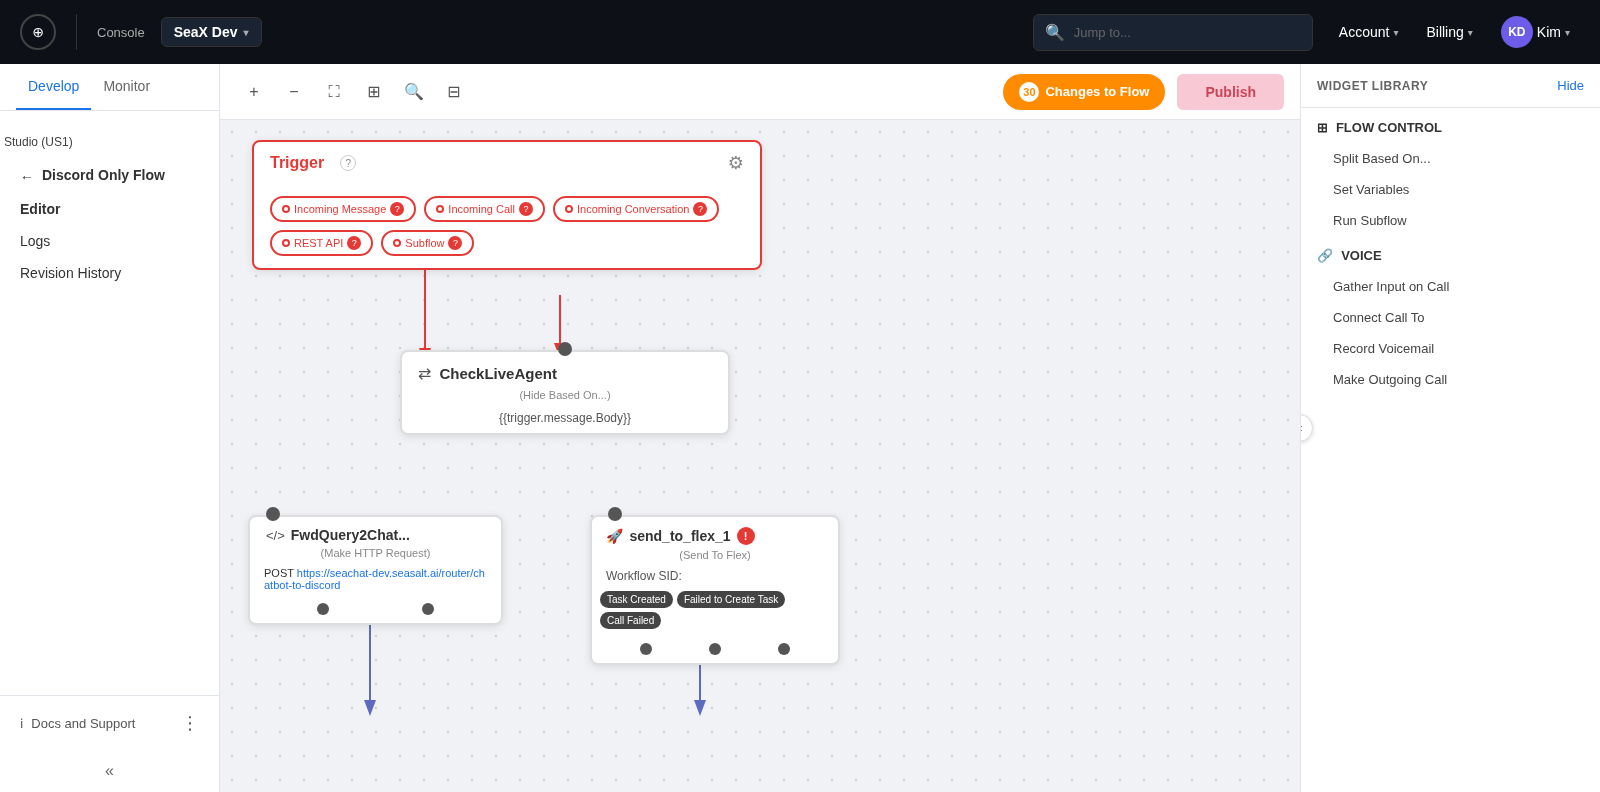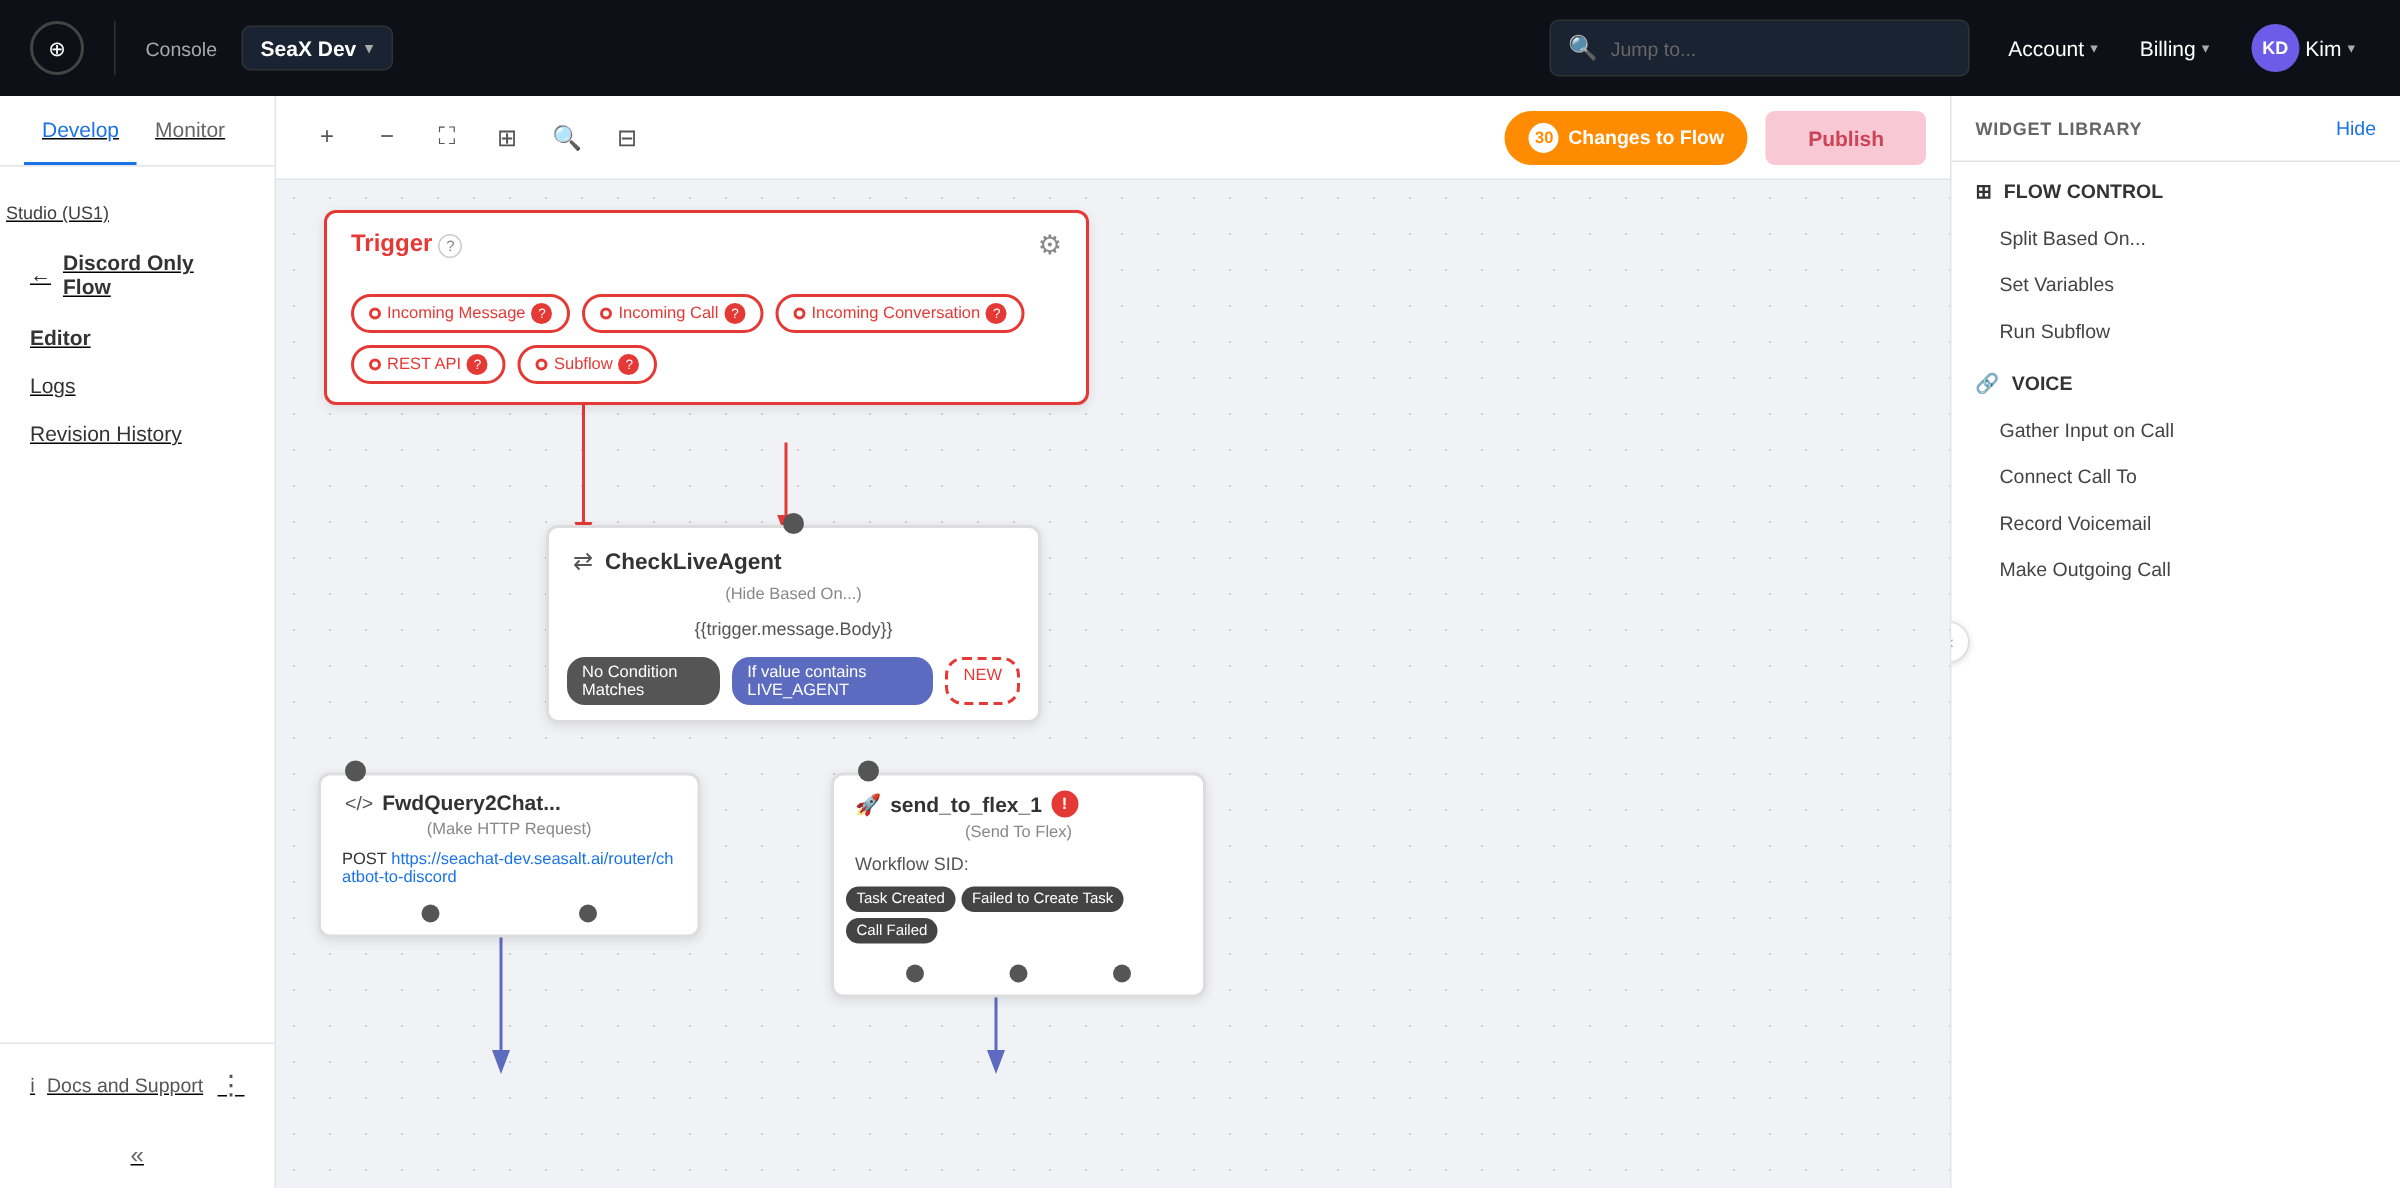--- a/index.html
+++ b/index.html
@@ -73,27 +73,26 @@
     }
 
     
     .main-layout {
       display: flex;
       height: calc(792px - 64px);
     }
 
     
     .sidebar {
-      width: 184px;
+      width: 220px;
       background: white;
       border-right: 1px solid #e1e4e8;
       display: flex;
       flex-direction: column;
       flex-shrink: 0;
-      text-decoration: underline;
     }
     .sidebar-tabs {
       display: flex;
       border-bottom: 1px solid #e1e4e8;
       padding: 0 16px;
     }
     .sidebar-tab {
       padding: 14px 12px;
       font-size: 14px;
       font-weight: 500;
@@ -549,21 +548,21 @@
             <path d="M0,0 L0,6 L8,3 z" fill="#e53935"></path>
           </marker>
           <marker id="arrowBlue" markerWidth="8" markerHeight="8" refX="6" refY="3" orient="auto">
             <path d="M0,0 L0,6 L8,3 z" fill="#5c6bc0"></path>
           </marker>
         </defs>
       </svg>
 
       <div class="trigger-node flow-node">
         <div class="trigger-header">
-          <div style="display:flex;align-items:flex-end;gap:4px;">
+          <div style="display:flex;align-items:center;gap:16px;">
             <span class="trigger-title">Trigger</span>
             <span style="width:16px;height:16px;border-radius:50%;border:1px solid #ccc;display:inline-flex;align-items:center;justify-content:center;font-size:10px;color:#888;cursor:pointer;">?</span>
           </div>
           <span style="font-size:18px;cursor:pointer;color:#888;">⚙</span>
         </div>
         <div class="trigger-body">
           <div class="trigger-pill">
             <div class="trigger-pill-dot"></div>
             <span>Incoming Message</span>
             <span style="width:14px;height:14px;border-radius:50%;background:#e53935;color:white;display:inline-flex;align-items:center;justify-content:center;font-size:9px;">?</span>
@@ -592,25 +591,20 @@
       </div>
 
       <div class="check-node flow-node" style="top:230px;left:180px;width:330px;">
         <div style="position:absolute;top:-10px;left:50%;transform:translateX(-50%);width:14px;height:14px;border-radius:50%;background:#555;"></div>
         <div class="check-node-header">
           <span style="font-size:16px;color:#555;">⇄</span>
           <span class="check-node-title">CheckLiveAgent</span>
         </div>
         <div class="check-node-subtitle">(Hide Based On...)</div>
         <div class="check-node-body">{{trigger.message.Body}}</div>
-        <div class="check-node-pills">
-          <span class="pill-gray">No Condition Matches</span>
-          <span class="pill-blue">If value contains LIVE_AGENT</span>
-          <span class="pill-red-dashed">NEW</span>
-        </div>
       </div>
 
       <div class="fwd-node flow-node" style="top:395px;left:28px;width:255px;">
         <div style="position:absolute;top:-10px;left:16px;width:14px;height:14px;border-radius:50%;background:#555;"></div>
         <div class="fwd-node-header">
           <span style="font-size:13px;color:#555;">&lt;/&gt;</span>
           <span class="fwd-node-title">FwdQuery2Chat...</span>
         </div>
         <div class="fwd-node-subtitle">(Make HTTP Request)</div>
         <div class="fwd-node-body">

